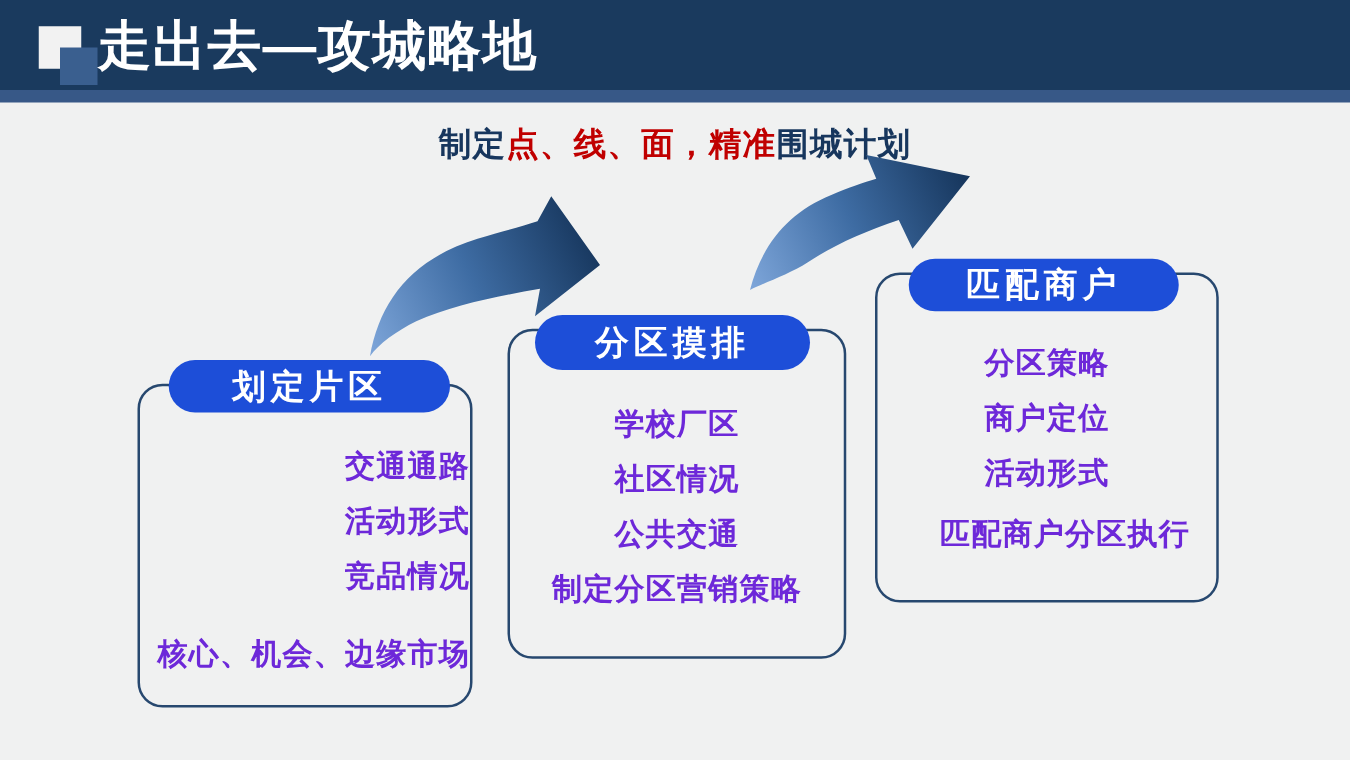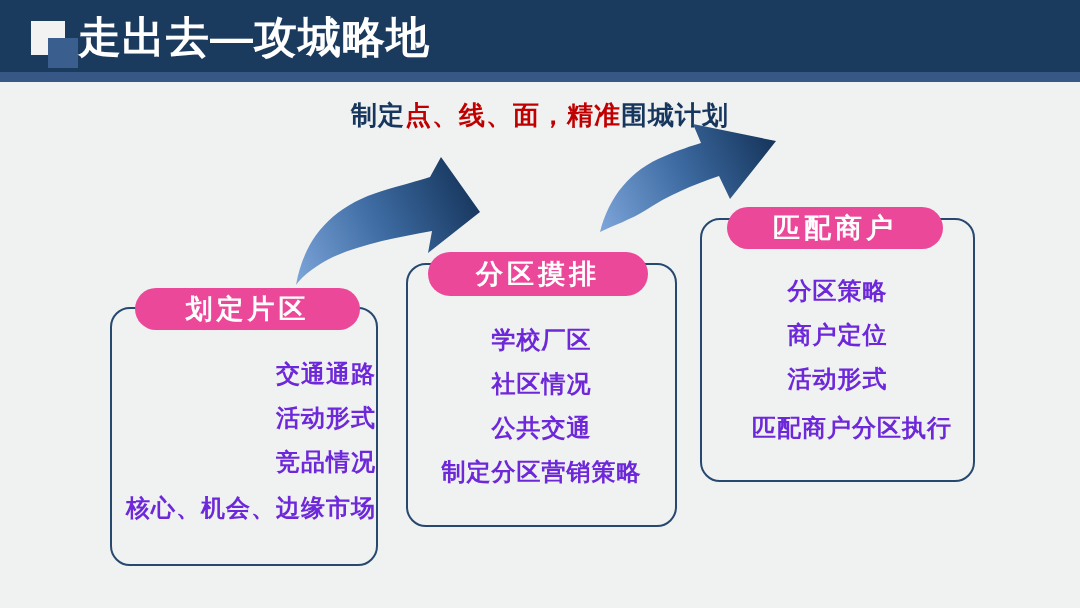--- a/index.html
+++ b/index.html
@@ -31,37 +31,37 @@
 
   
   .arrows{position:absolute;left:0;top:0;width:1080px;height:608px;pointer-events:none;}
 
   
   .panel{
     position:absolute;border:2px solid #27486F;border-radius:20px;background:transparent;
     box-sizing:border-box;
   }
   .pill{
-    position:absolute;background:#ec4899;border-radius:22px;
+    position:absolute;background:#1d4ed8;border-radius:22px;
     color:#FFFFFF;font-size:27px;font-weight:bold;text-align:center;
     display:flex;align-items:center;justify-content:center;letter-spacing:4px;
     box-sizing:border-box;
   }
   .items{
     list-style:none;margin:0;display:flex;flex-direction:column;align-items:center;
     gap:14px;padding:0;
   }
   .items li{
     font-size:24px;font-weight:bold;color:#6d28d9;line-height:30px;
     white-space:nowrap;letter-spacing:1px;
   }
   .panel-1 .items{padding-top:50px;align-items:flex-end;}
   .panel-2 .items{padding-top:60px;}
   .panel-3 .items{padding-top:56px;}
-  .panel-1 .items li:last-child{margin-top:2px;}
+  .panel-1 .items li:last-child{margin-top:18px;}
   .panel-3 .items li:last-child{margin-top:5px;margin-left:29px;}
 
   .panel-1{left:110px;top:307px;width:268px;height:259px;padding-left:20px;}
   .panel-2{left:406px;top:263px;width:271px;height:264px;}
   .panel-3{left:700px;top:218px;width:275px;height:264px;}
 
   .pill-1{left:23px;top:-21px;width:225px;height:42px;}
   .pill-2{left:20px;top:-13px;width:220px;height:44px;}
   .pill-3{left:25px;top:-13px;width:216px;height:42px;}
 </style>

